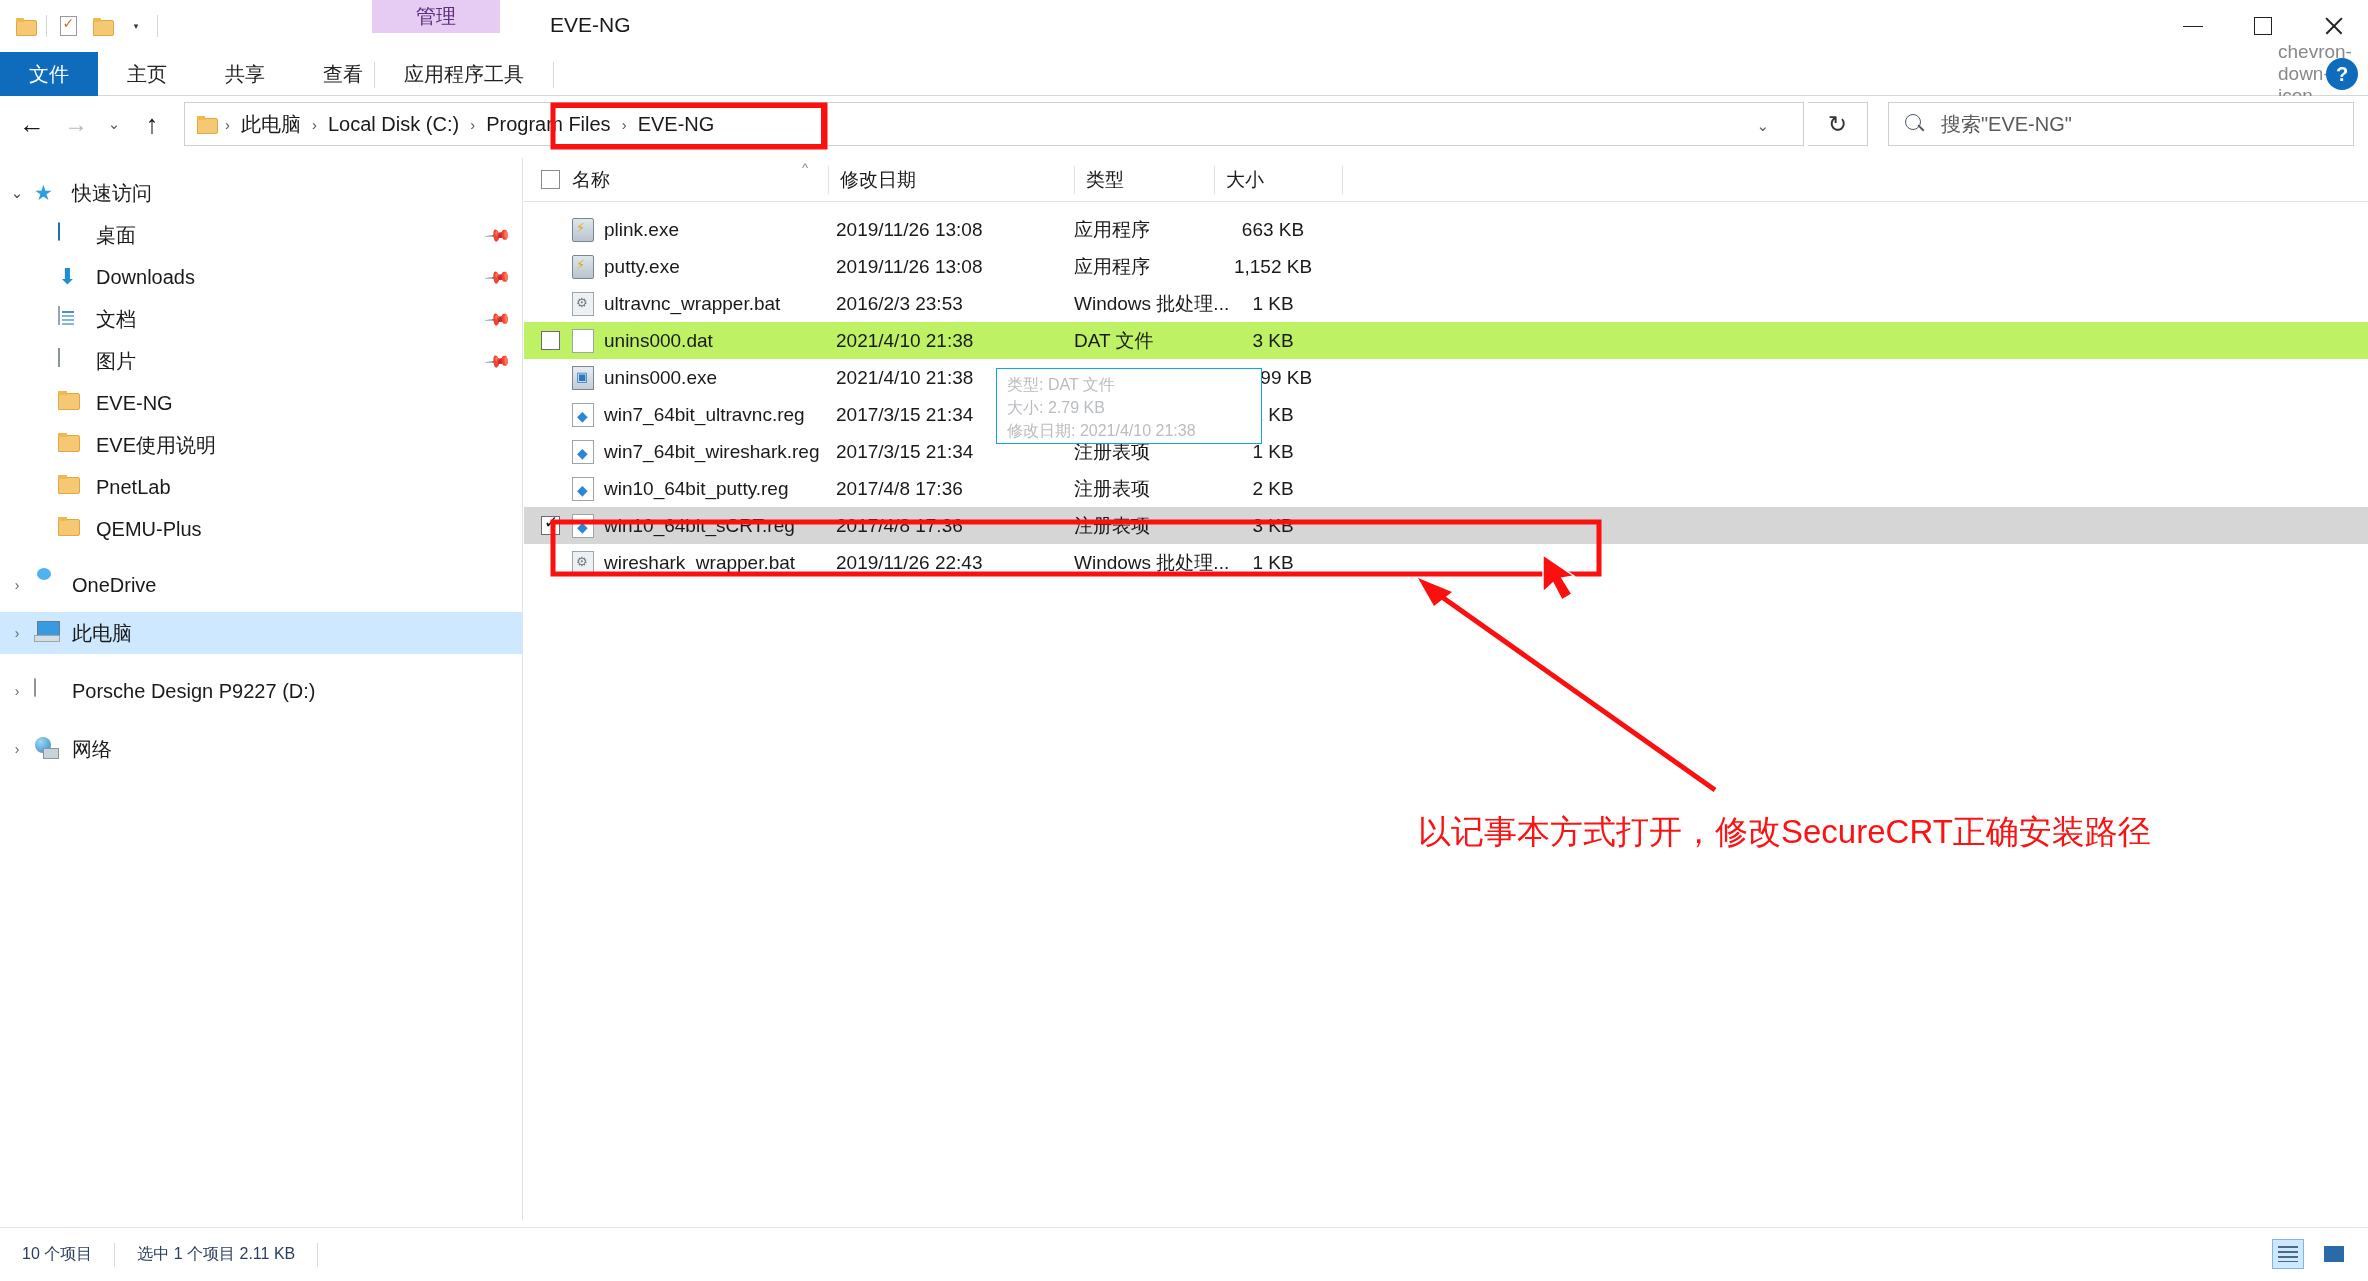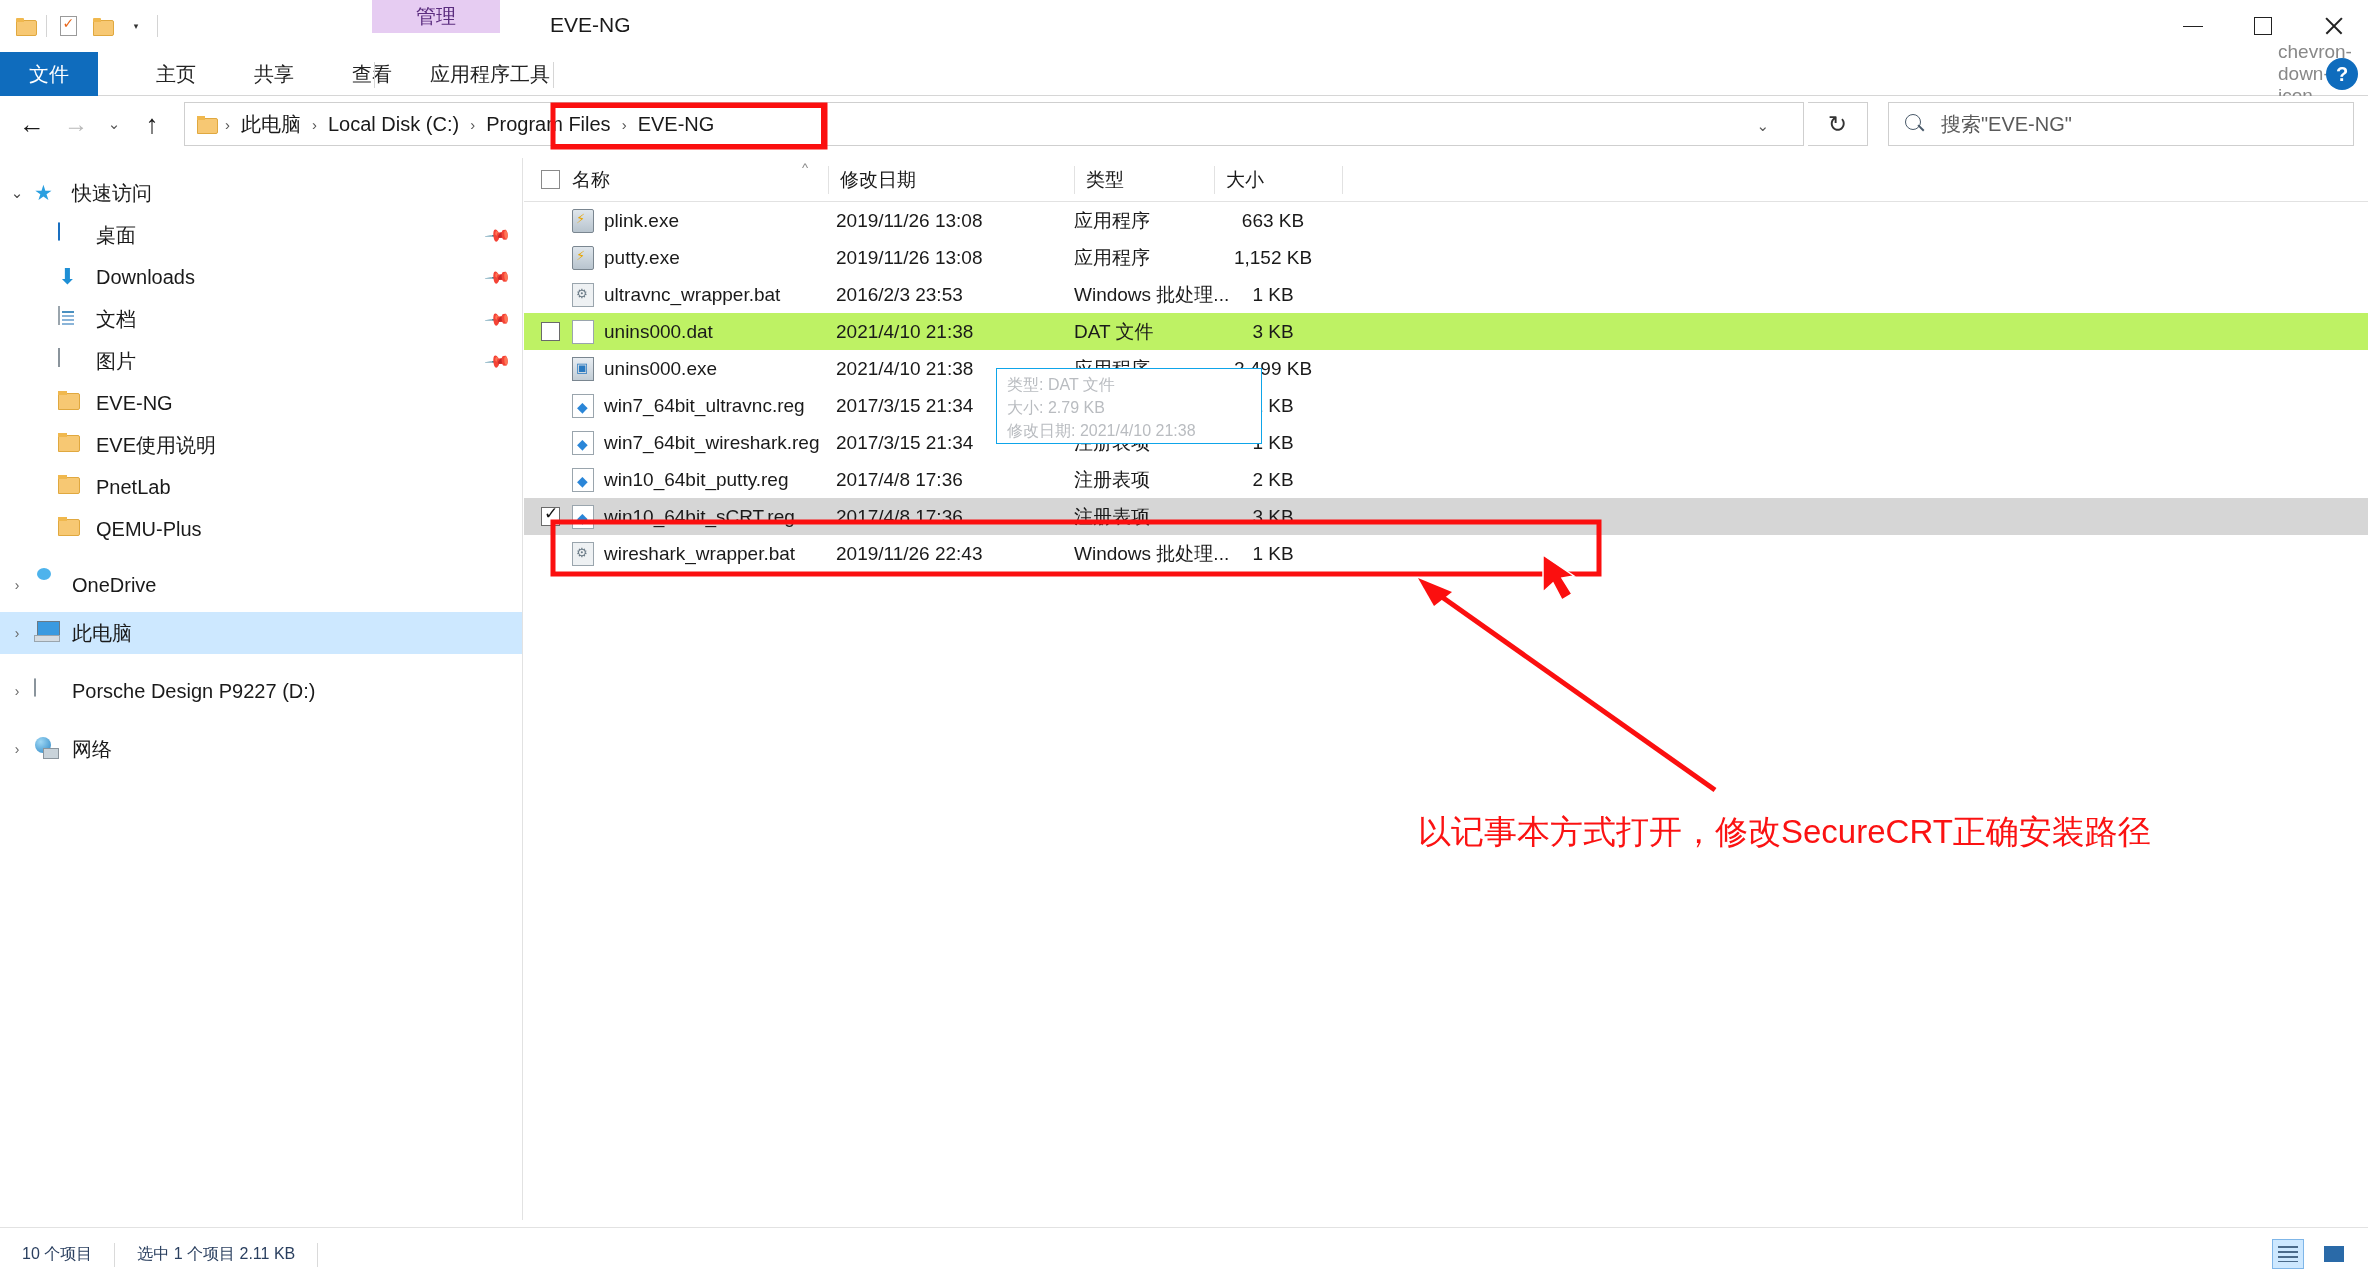--- a/index.html
+++ b/index.html
@@ -58,21 +58,21 @@
   .ribbon {
     position:absolute; left:0; top:52px; width:2368px; height:44px;
     background:#ffffff; border-bottom:1px solid #d6d6d6;
   }
   .tab-file {
     position:absolute; left:0; top:0; width:98px; height:44px;
     background:#0f6cbd; color:#fff; display:flex; align-items:center; justify-content:center;
     font-size:20px;
   }
   .tab {
-    position:absolute; top:0; height:44px; display:flex; align-items:center; justify-content:flex-end;
+    position:absolute; top:0; height:44px; display:flex; align-items:center; justify-content:center;
     font-size:20px; color:#222;
   }
   .tab-sep { position:absolute; top:10px; width:1px; height:26px; background:#d6d6d6; }
 
   .ribbon-right { position:absolute; right:10px; top:52px; height:44px; display:flex; align-items:center; gap:14px; }
   .chev-dn { font-size:19px; color:#888; width:34px; text-align:center; }
   .help-btn {
     width:32px; height:32px; border-radius:50%; background:#0f6cbd; color:#fff;
     display:flex; align-items:center; justify-content:center; font-size:20px; font-weight:bold;
   }
@@ -411,21 +411,21 @@
       <div class="cell" style="left:562px; width:128px;">
         <span>类型</span>
       </div>
       <div class="col-div" style="left:690px;"></div>
       <div class="cell" style="left:702px; width:116px;">
         <span>大小</span>
       </div>
       <div class="col-div" style="left:818px;"></div>
     </div>
 
-    <div class="rows" style="">
+    <div class="rows" style="margin-top:9px;">
 
       <div class="row">
         <span class="cell-name">
           <span class="fi fi-exe"></span>
           <span>plink.exe</span>
         </span>
         <span class="cell-date">2019/11/26 13:08</span>
         <span class="cell-type">应用程序</span>
         <span class="cell-size">663 KB</span>
       </div>

